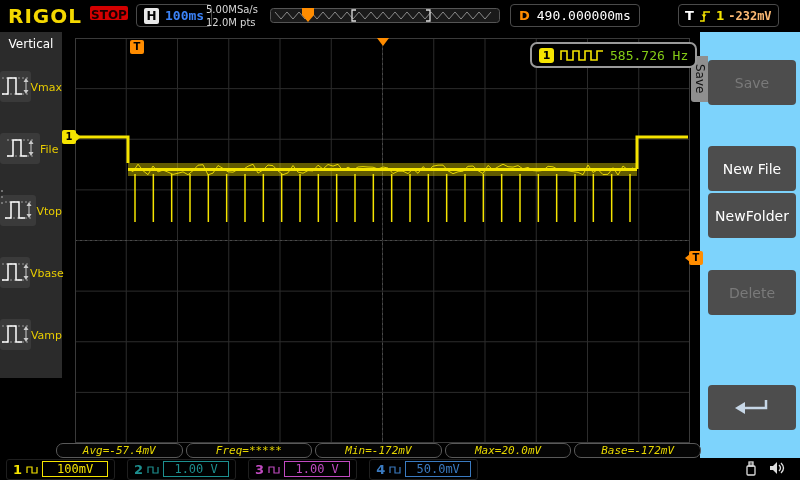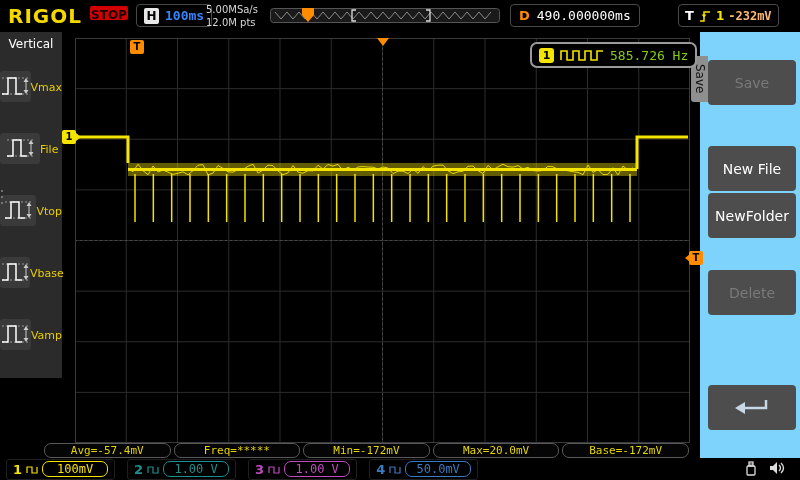--- a/index.html
+++ b/index.html
@@ -61,30 +61,30 @@
   .menu{position:absolute;left:700px;top:32px;width:100px;height:426px;background:#7dd3fc;}
   .menutab{position:absolute;left:-9px;top:24px;width:17px;height:46px;background:#8f8f8f;color:#111;
            border-radius:3px 0 0 3px;writing-mode:vertical-rl;text-orientation:mixed;
            font-size:12px;text-align:center;line-height:17px;}
   .mbtn{position:absolute;left:8px;width:88px;height:45px;background:#4d4d4d;border:none;border-radius:4px;
         color:#fff;font-size:14px;font-family:"DejaVu Sans",sans-serif;cursor:pointer;}
   .mbtn.disabled{color:#7a7a7a;}
   .mbtn.back{display:flex;align-items:center;justify-content:center;}
 
   
-  .measbar{position:absolute;left:44px;top:443px;width:645px;height:15px;display:flex;gap:3px;}
+  .measbar{position:absolute;left:56px;top:443px;width:645px;height:15px;display:flex;gap:3px;font-style:italic;}
   .measbox{flex:1;border:1px solid #5a5a5a;border-radius:7px;background:#050505;color:#e6d600;
            font-size:11px;font-family:"DejaVu Sans Mono",monospace;text-align:center;line-height:13px;overflow:hidden;}
 
   
   .chbar{position:absolute;left:0;top:458px;width:800px;height:22px;background:#000;display:flex;
          align-items:center;padding-left:6px;gap:12px;box-sizing:border-box;}
   .ch{display:flex;align-items:center;gap:4px;border:1px solid #1f1f1f;border-radius:3px;padding:0 6px;height:19px;}
   .chnum{font-size:13px;font-weight:bold;}
-  .chval{border:1px solid currentColor;border-radius:7px;font-size:12px;line-height:14px;height:14px;
+  .chval{border:1px solid currentColor;border-radius:0;font-size:12px;line-height:14px;height:14px;
          min-width:52px;text-align:center;padding:0 6px;font-family:"DejaVu Sans Mono",monospace;}
   .sysicons{position:absolute;right:14px;top:460px;display:flex;gap:10px;align-items:center;}
 </style>
 </head>
 <body>
 
 <div id="screen">
 
   <svg width="0" height="0" style="position:absolute">
     <defs>

